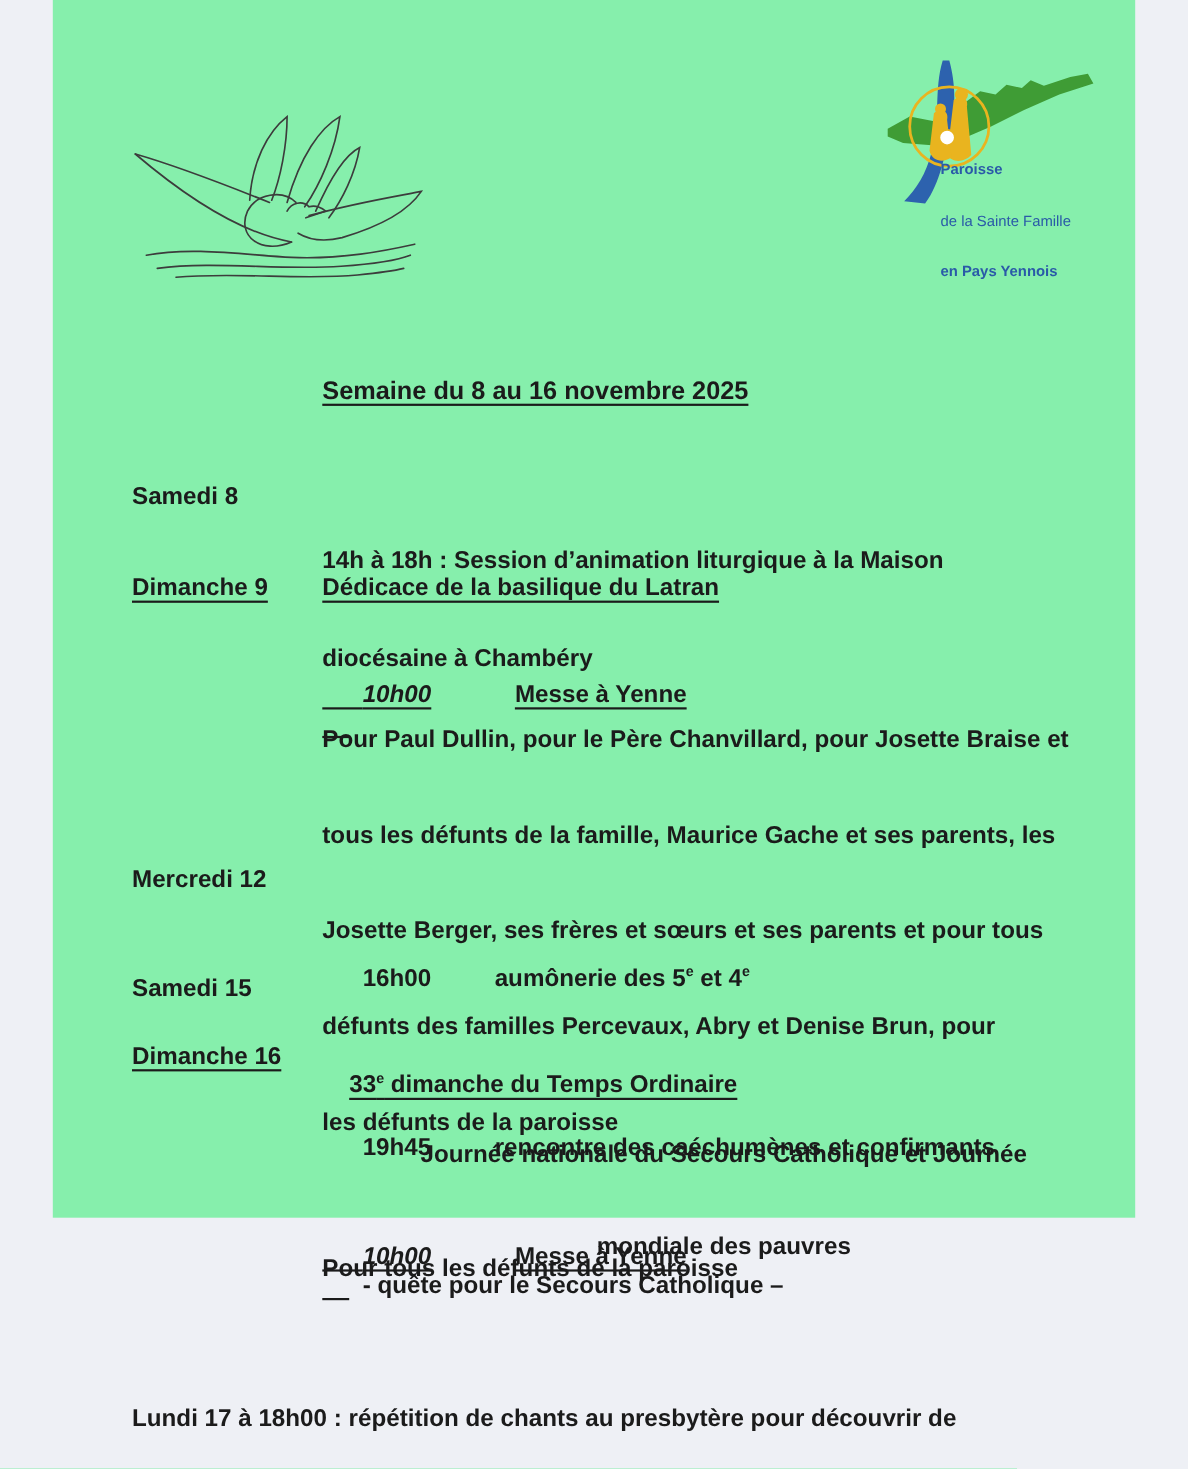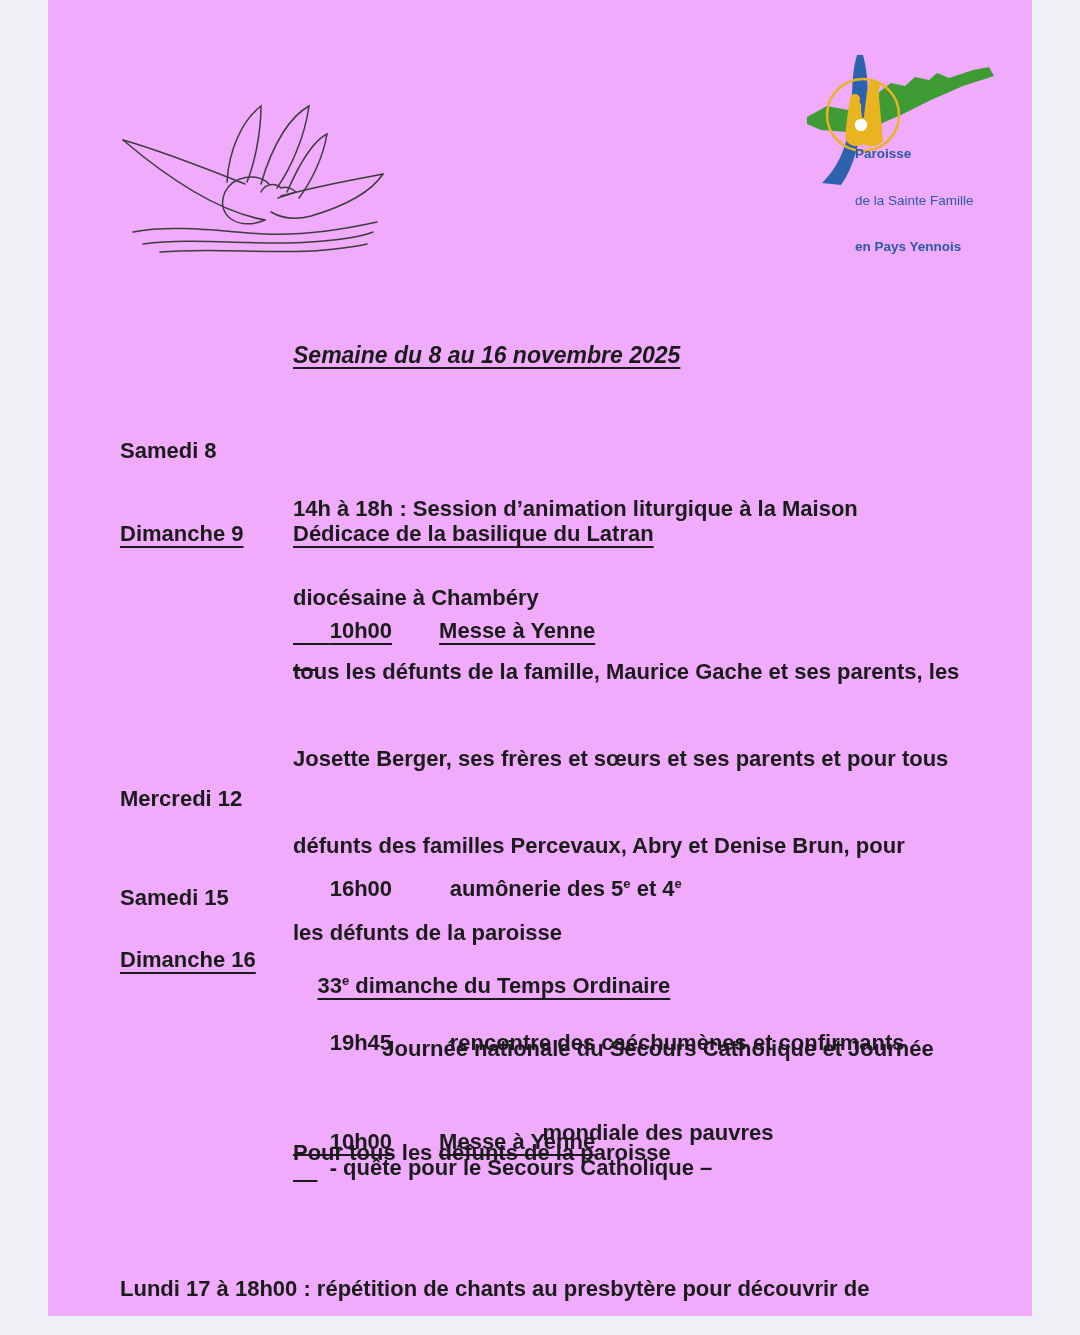--- a/index.html
+++ b/index.html
@@ -6,22 +6,22 @@
   body{
     width:1080px;height:1335px;
     background:#eef0f5;
     font-family:"Liberation Sans", sans-serif;
     color:#1b1b1b;
     position:relative;
     overflow:hidden;
   }
   .page{
     position:absolute;left:48px;top:0;
-    width:984px;height:1316px;
-    background:#f0abfc;
+    width:984px;height:1107px;
+    background:#86efac;
   }
   .abs{position:absolute;white-space:pre;}
   .doc-title{
     font-size:23px;font-weight:700;
     text-decoration:underline;
     text-decoration-thickness:2px;
     text-underline-offset:4px;
   }
   .u{
     text-decoration:underline;
@@ -29,21 +29,21 @@
     text-underline-offset:5px;
   }
   .body-text{font-size:22px;font-weight:700;}
   .lines div{line-height:37px;}
   .par div{line-height:35px;}
   .sub-line{line-height:34px;position:relative;}
   .time-col{display:inline-block;min-width:120px;}
   sup{font-size:13px;vertical-align:super;line-height:0;}
   .centered{text-align:center;}
   .centered div{line-height:32px;}
-  .gap-underlined{padding-right:47px;}
+  .gap-underlined{padding-right:76px;font-style:italic;}
   .logo-text{
     position:absolute;left:70px;top:80px;
     font-size:13.5px;line-height:15.5px;white-space:pre;
   }
   .logo-text .l1,.logo-text .l3{font-weight:700;}
   .logo-text .l2{font-weight:400;}
 </style>
 </head>
 <body>
 
@@ -76,38 +76,39 @@
       <circle cx="52" cy="46" r="5" fill="#e9b41f"></circle>
       <circle cx="58" cy="72" r="7" fill="#ffffff" stroke-width="1.5" stroke="#e9b41f"></circle>
     </svg>
     <div class="logo-text" style="color: rgb(42, 90, 168);">
       <div class="l1">Paroisse</div>
       <div class="l2">de la Sainte Famille</div>
       <div class="l3">en Pays Yennois</div>
     </div>
   </div>
 
-  <div class="abs doc-title" style="left:245px;top:342px;font-style:italic;">Semaine du 8 au 16 novembre 2025</div>
+  <div class="abs doc-title" style="left:245px;top:342px;">Semaine du 8 au 16 novembre 2025</div>
 
   <div class="abs body-text" style="left:72px;top:438px;text-align:right;">Samedi 8</div>
   <div class="abs body-text lines" style="left:245px;top:438px;">
     <div>14h à 18h : Session d’animation liturgique à la Maison</div>
     <div>diocésaine à Chambéry</div>
   </div>
 
   <div class="abs body-text u" style="left:72px;top:521px;">Dimanche 9</div>
   <div class="abs body-text u" style="left:245px;top:521px;">Dédicace de la basilique du Latran</div>
 
   <div class="abs body-text" style="left:245px;top:566px;">
     <span class="u">
       <span class="gap-underlined">10h00</span><span>Messe à Yenne</span>
     </span>
   </div>
 
   <div class="abs body-text par" style="left:245px;top:602px;">
+    <div>Pour Paul Dullin, pour le Père Chanvillard, pour Josette Braise et</div>
     <div>tous les défunts de la famille, Maurice Gache et ses parents, les</div>
     <div>Josette Berger, ses frères et sœurs et ses parents et pour tous</div>
     <div>défunts des familles Percevaux, Abry et Denise Brun, pour</div>
     <div>les défunts de la paroisse</div>
   </div>
 
   <div class="abs body-text" style="left:72px;top:786px;">Mercredi 12</div>
   <div class="abs body-text" style="left:245px;top:786px;">
     <div class="sub-line">
       <span class="time-col">16h00</span><span><span>aumônerie des 5</span><sup>e</sup><span> et 4</span><sup>e</sup></span>

